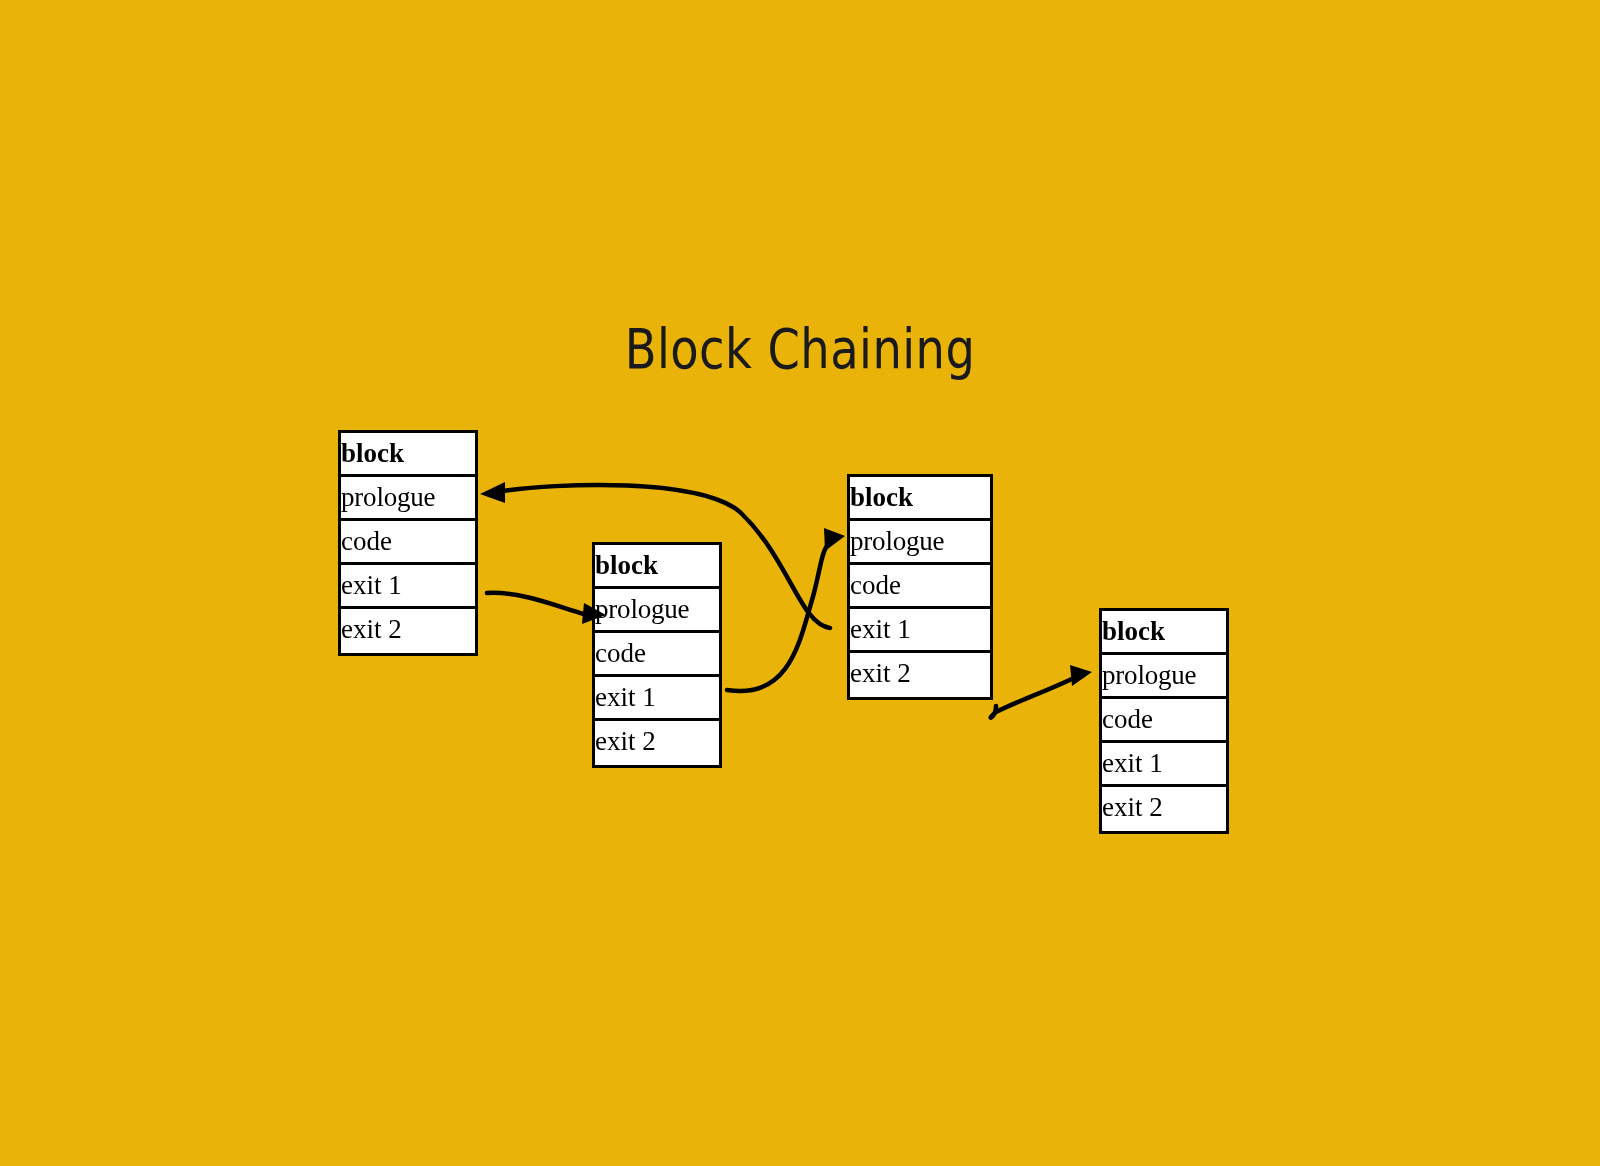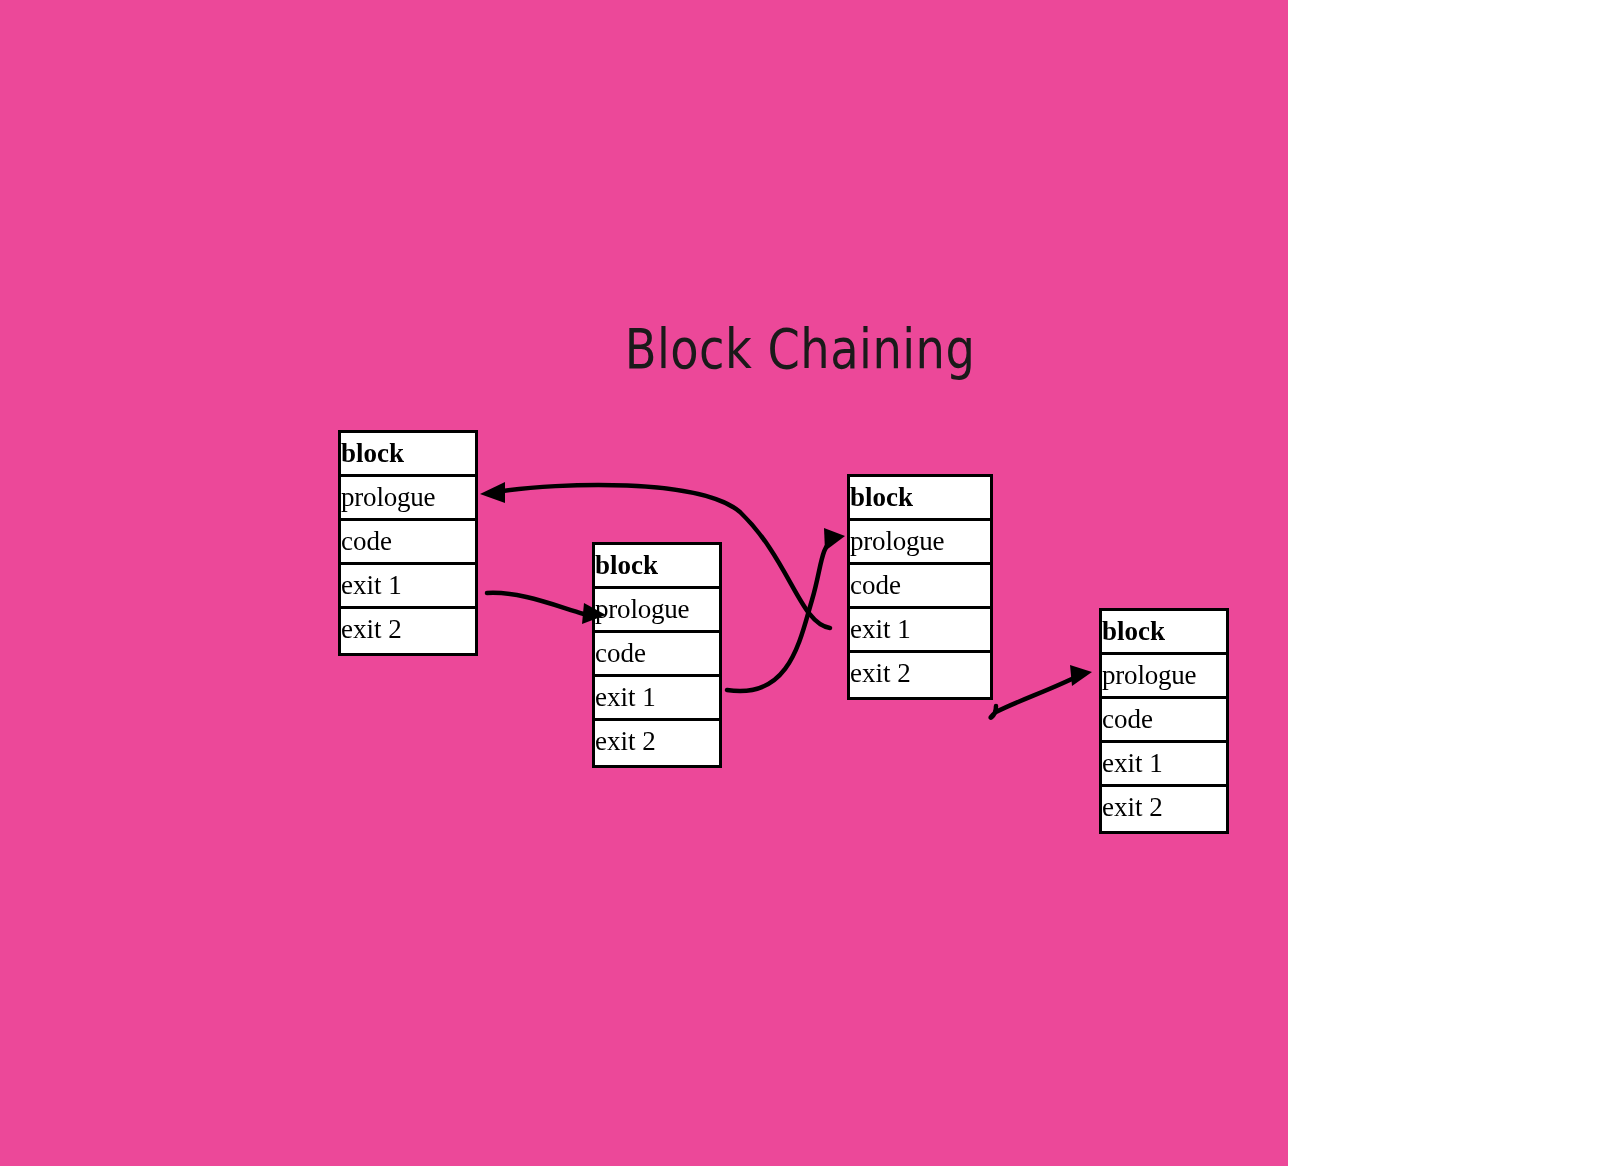--- a/index.html
+++ b/index.html
@@ -9,23 +9,23 @@
   }
   body {
     width: 1600px;
     height: 1166px;
     overflow: hidden;
     font-family: "Liberation Serif", "DejaVu Serif", serif;
     color: #000000;
   }
   #slide {
     position: relative;
-    width: 1288px;
+    width: 1600px;
     height: 1166px;
-    background: #ec4899;
+    background: #eab308;
   }
   #title {
     position: absolute;
     left: 0;
     top: 318px;
     width: 1600px;
     text-align: center;
     font-family: "DejaVu Sans Condensed", "Liberation Sans Narrow", "Liberation Sans", sans-serif;
     font-weight: 400;
     font-size: 56px;

